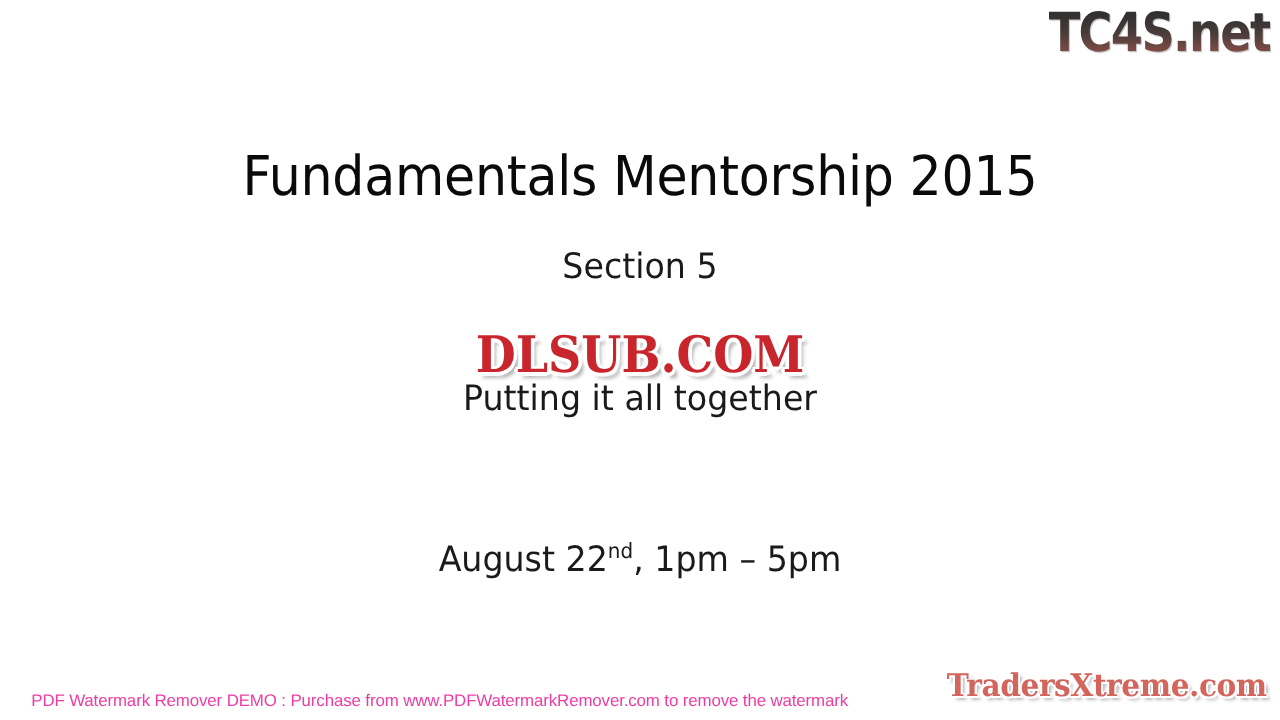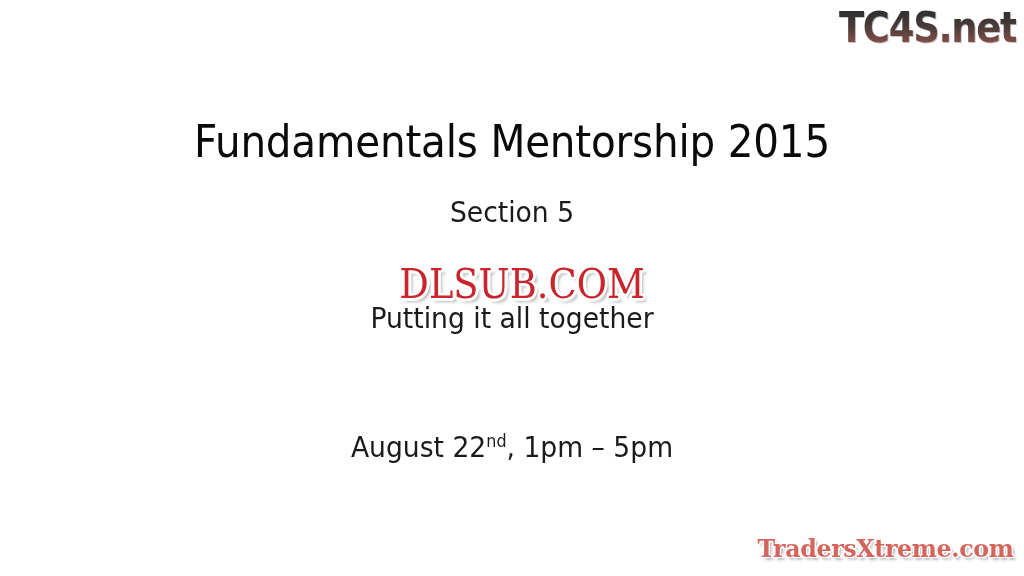--- a/index.html
+++ b/index.html
@@ -111,42 +111,41 @@
     line-height: 0;
   }
 
   
   .dlsub-watermark {
     position: absolute;
     left: 50%;
     top: 262px;
     transform: translateX(-50%);
     font-family: "DejaVu Serif", serif;
-    font-weight: normal;
+    font-weight: bold;
     font-size: 38px;
     line-height: 44px;
     letter-spacing: 0px;
     white-space: nowrap;
     color: #c9252c;
     -webkit-text-stroke: 0px;
     text-shadow:
       -2px  0   0 #ffffff,
        2px  0   0 #ffffff,
        0   -2px 0 #ffffff,
        0    2px 0 #ffffff,
       -2px -2px 0 #ffffff,
        2px -2px 0 #ffffff,
       -2px  2px 0 #ffffff,
        2px  2px 0 #ffffff,
       -3px  0   0 #ffffff,
        3px  0   0 #ffffff,
        0    3px 0 #ffffff,
        4px  4px 3px rgba(120,120,120,0.55);
     filter: none;
-    margin-left: 10px;
   }
   .dlsub-scale {
     display: inline-block;
     transform: scaleX(0.97) scaleY(1.06);
   }
 
   
   .pdf-watermark {
     position: absolute;
     left: 25px;
@@ -199,16 +198,17 @@
   <div class="dlsub-watermark">
     <span class="dlsub-scale">DLSUB.COM</span>
   </div>
 
   <div class="slide-tagline">Putting it all together</div>
 
   <div class="slide-date">
     <span>August 22</span><sup>nd</sup><span>, 1pm – 5pm</span>
   </div>
 
+  <div class="pdf-watermark">PDF Watermark Remover DEMO : Purchase from www.PDFWatermarkRemover.com to remove the watermark</div>
 
   <div class="tx-logo">TradersXtreme.com</div>
 
 </div>
 
 </body></html>

